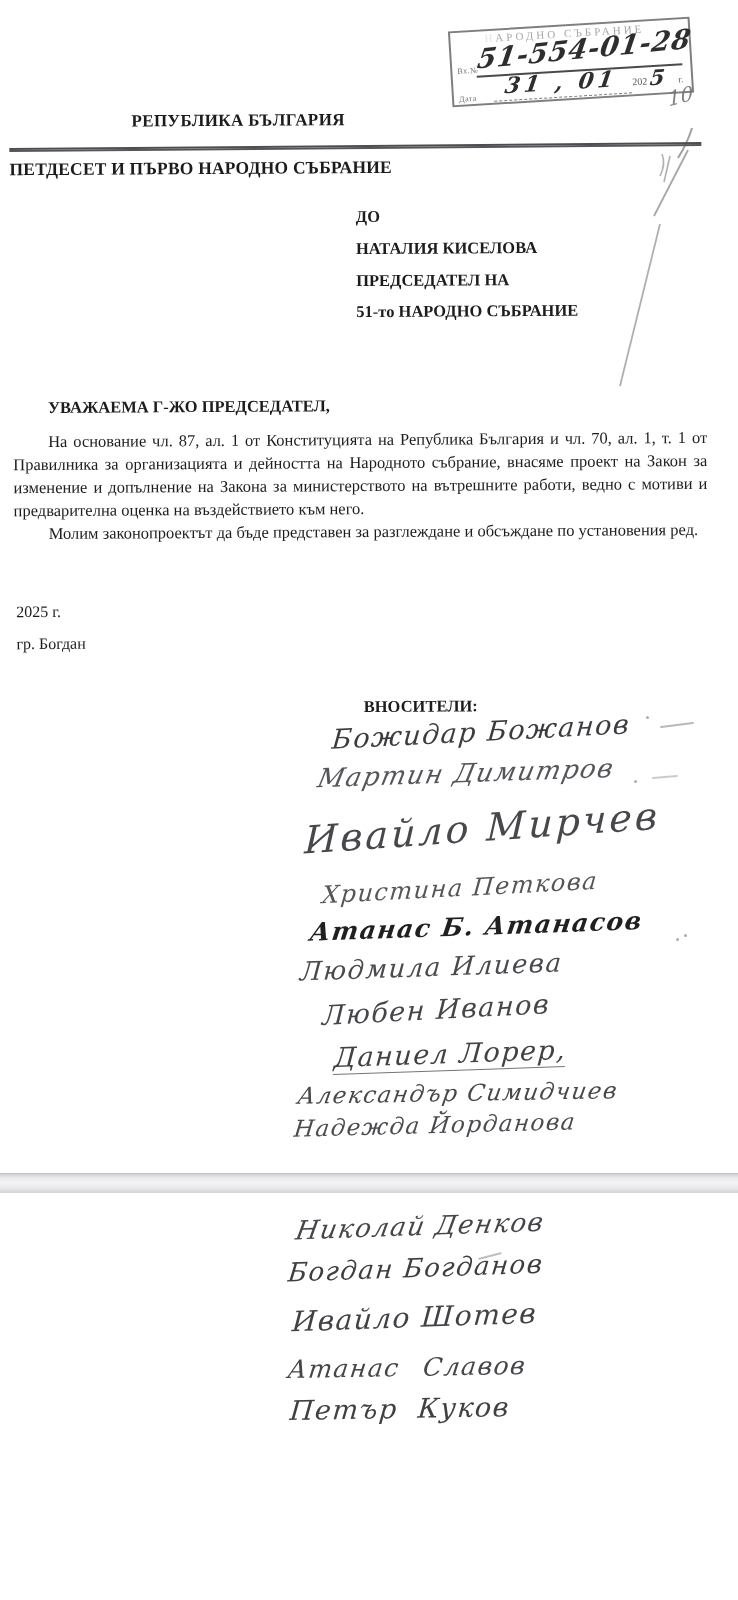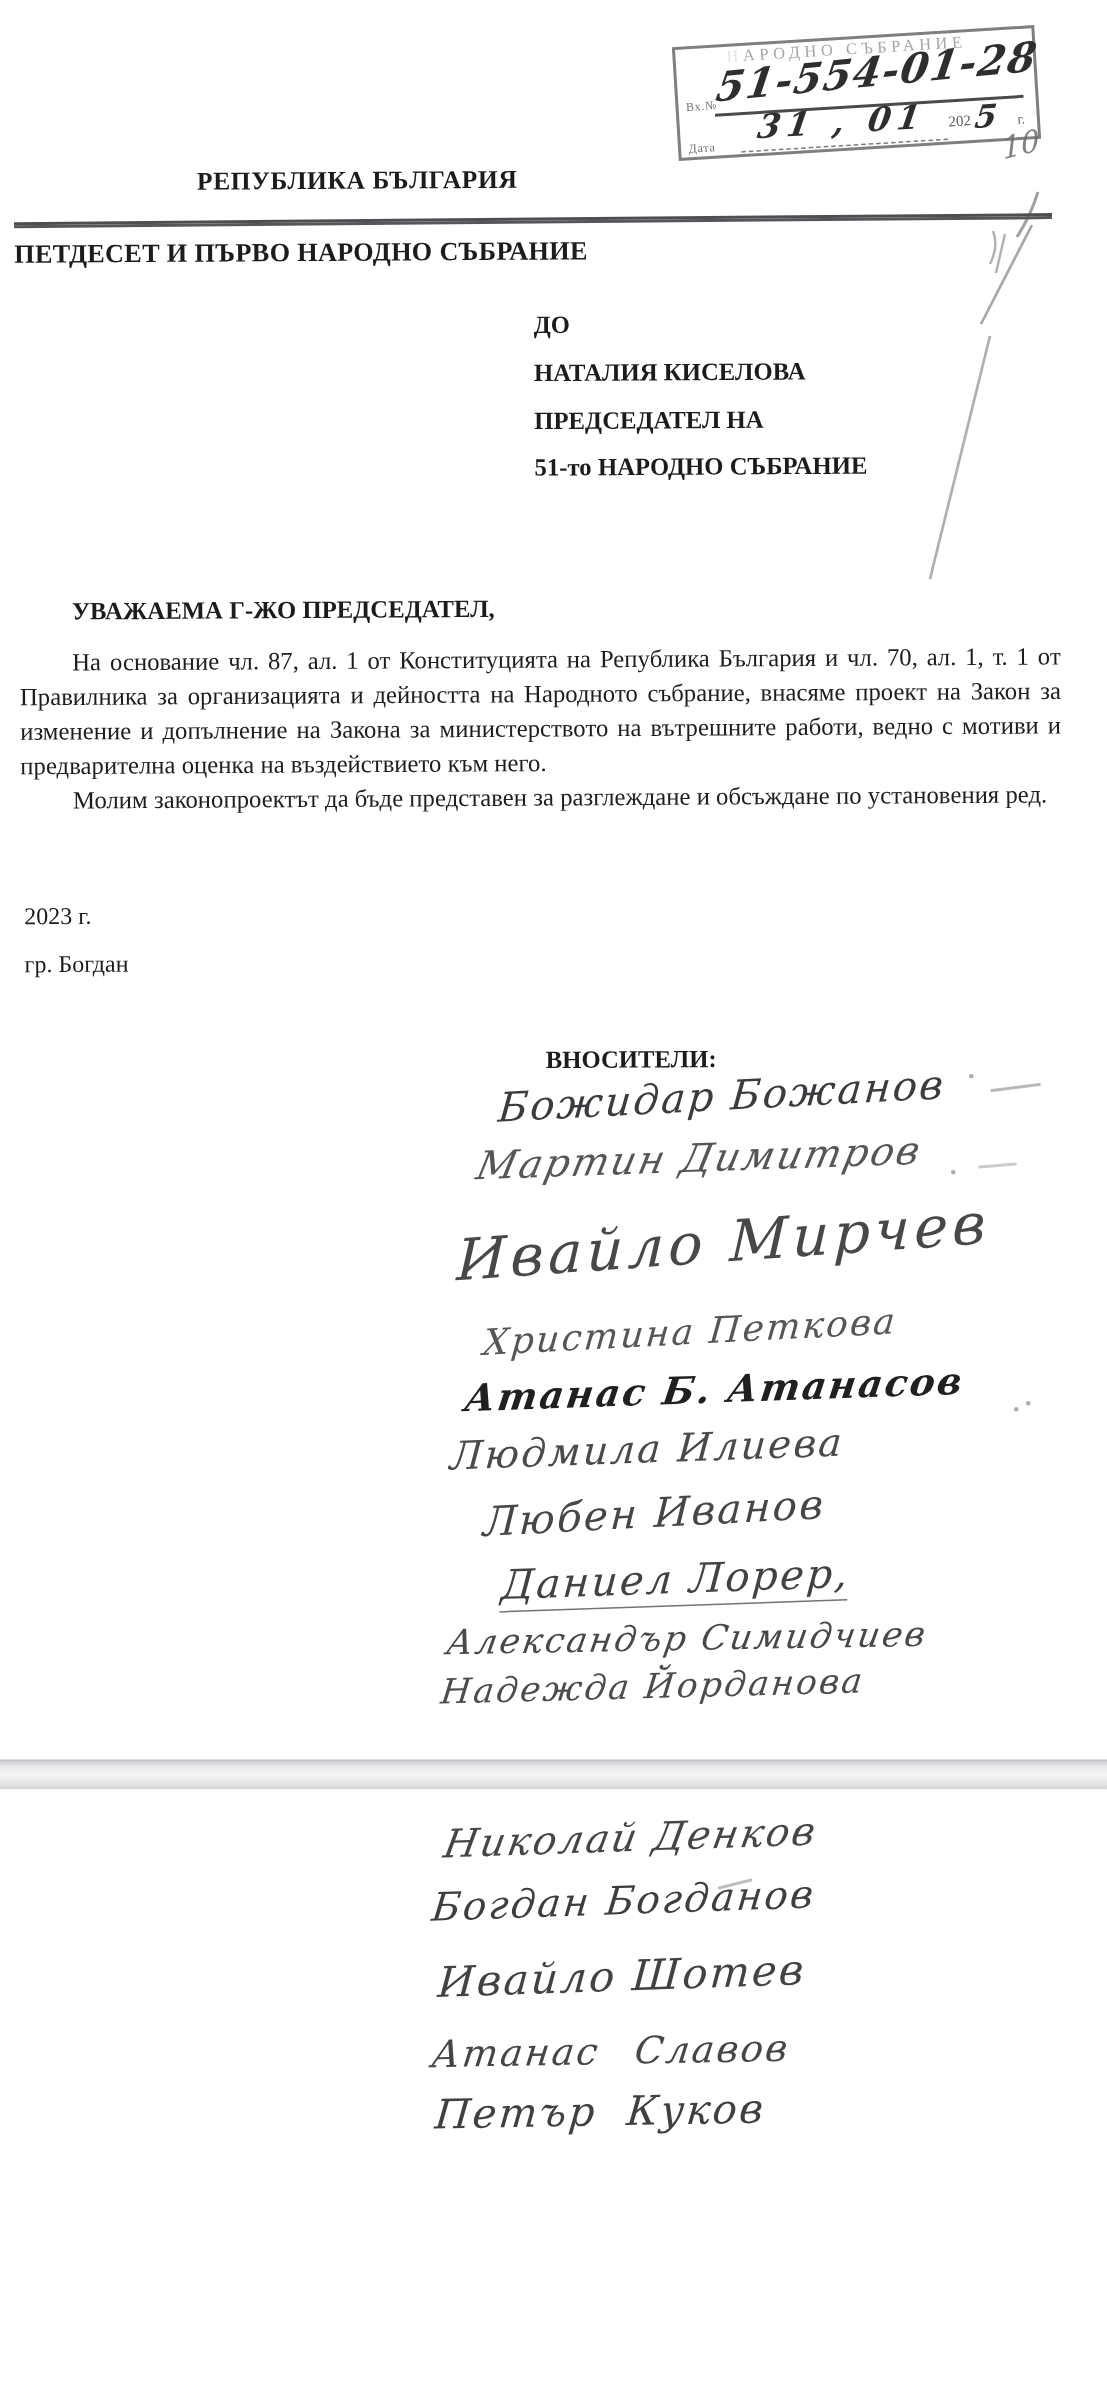--- a/index.html
+++ b/index.html
@@ -125,21 +125,21 @@
 
       <div class="addr addr-to">ДО</div>
       <div class="addr addr-name">НАТАЛИЯ КИСЕЛОВА</div>
       <div class="addr addr-title">ПРЕДСЕДАТЕЛ НА</div>
       <div class="addr addr-asm">51-то НАРОДНО СЪБРАНИЕ</div>
 
       <div class="salutation">УВАЖАЕМА Г-ЖО ПРЕДСЕДАТЕЛ,</div>
       <p class="para para1">На основание чл. 87, ал. 1 от Конституцията на Република България и чл. 70, ал. 1, т. 1 от Правилника за организацията и дейността на Народното събрание, внасяме проект на Закон за изменение и допълнение на Закона за министерството на вътрешните работи, ведно с мотиви и предварителна оценка на въздействието към него.</p>
       <p class="para para2">Молим законопроектът да бъде представен за разглеждане и обсъждане по установения ред.</p>
 
-      <div class="yearline">2023 г.</div>
+      <div class="yearline">2025 г.</div>
       <div class="cityline">гр. Богдан</div>
 
       <div class="submitters">ВНОСИТЕЛИ:</div>
     </div>
 
     <div class="sig" style="left:332px; top:716px; font-size:27px; transform:rotate(-3deg) skewX(-8deg); color:#3c3c40;">Божидар Божанов</div>
     <div class="sig" style="left:318px; top:758px; font-size:26px; transform:rotate(-2deg) skewX(-14deg); color:#55555a;">Мартин Димитров</div>
     <div class="sig" style="left:304px; top:806px; font-size:38px; transform:rotate(-4deg) skewX(-6deg); color:#48484c; letter-spacing:3px;">Ивайло Мирчев</div>
     <div class="sig" style="left:322px; top:874px; font-size:24px; transform:rotate(-3deg) skewX(-8deg); color:#56565a;">Христина Петкова</div>
     <div class="sig" style="left:310px; top:912px; font-size:25px; transform:rotate(-2deg) skewX(-10deg); color:#202022; font-weight:bold;">Атанас Б. Атанасов</div>

